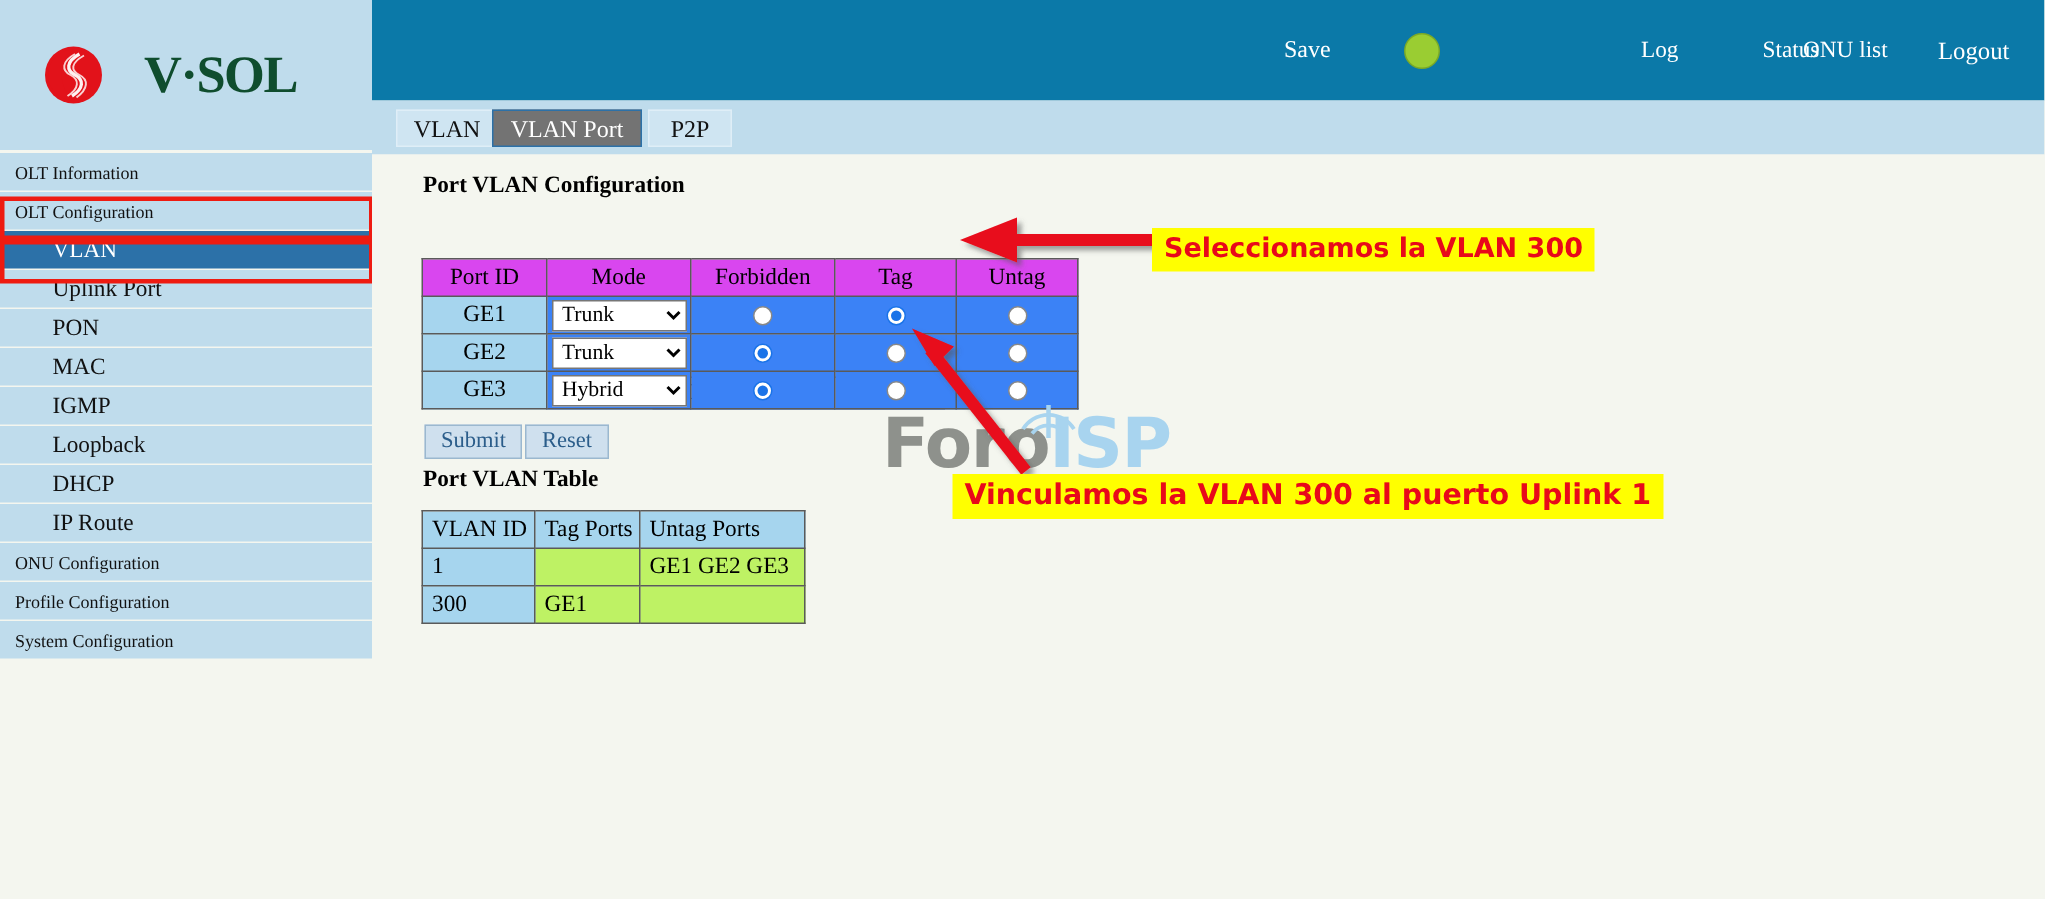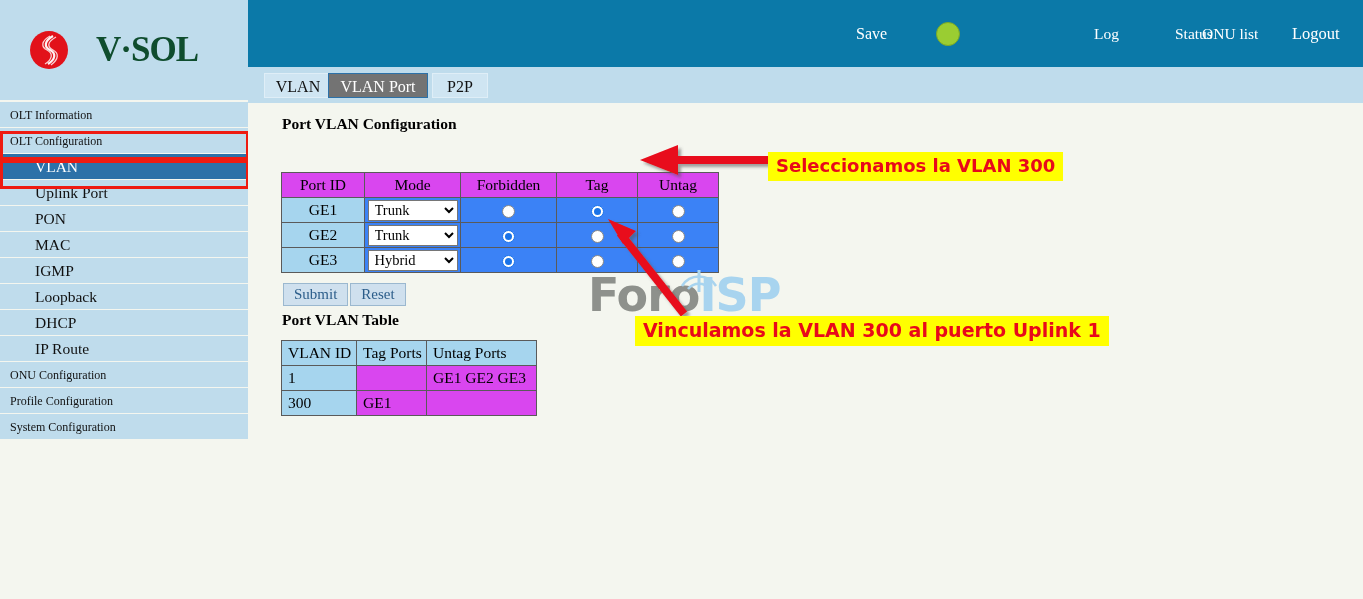--- a/index.html
+++ b/index.html
@@ -142,21 +142,21 @@
 
   
   #tbl-pvt{
     position:absolute;left:33px;top:237px;border-collapse:collapse;
   }
   #tbl-pvt th,#tbl-pvt td{
     border:1px solid #5a5a5a;font-size:15.5px;font-weight:normal;
     text-align:left;height:25px;padding-left:6px;box-sizing:border-box;
   }
   #tbl-pvt th{background:#a6d5ee;color:#000;}
-  #tbl-pvt td{background:#d946ef;color:#000;}
+  #tbl-pvt td{background:#bef264;color:#000;}
   #tbl-pvt td.idcell{background:#a6d5ee;}
   .p-id{width:75px;} .p-tag{width:70px;} .p-untag{width:110px;}
 
   
   #watermark{
     position:absolute;left:588px;top:272px;
     font-family:"DejaVu Sans", sans-serif;font-weight:bold;font-size:46px;
     letter-spacing:-1px;line-height:46px;pointer-events:none;
   }
   #wm-foro{color:#8e918c;}

